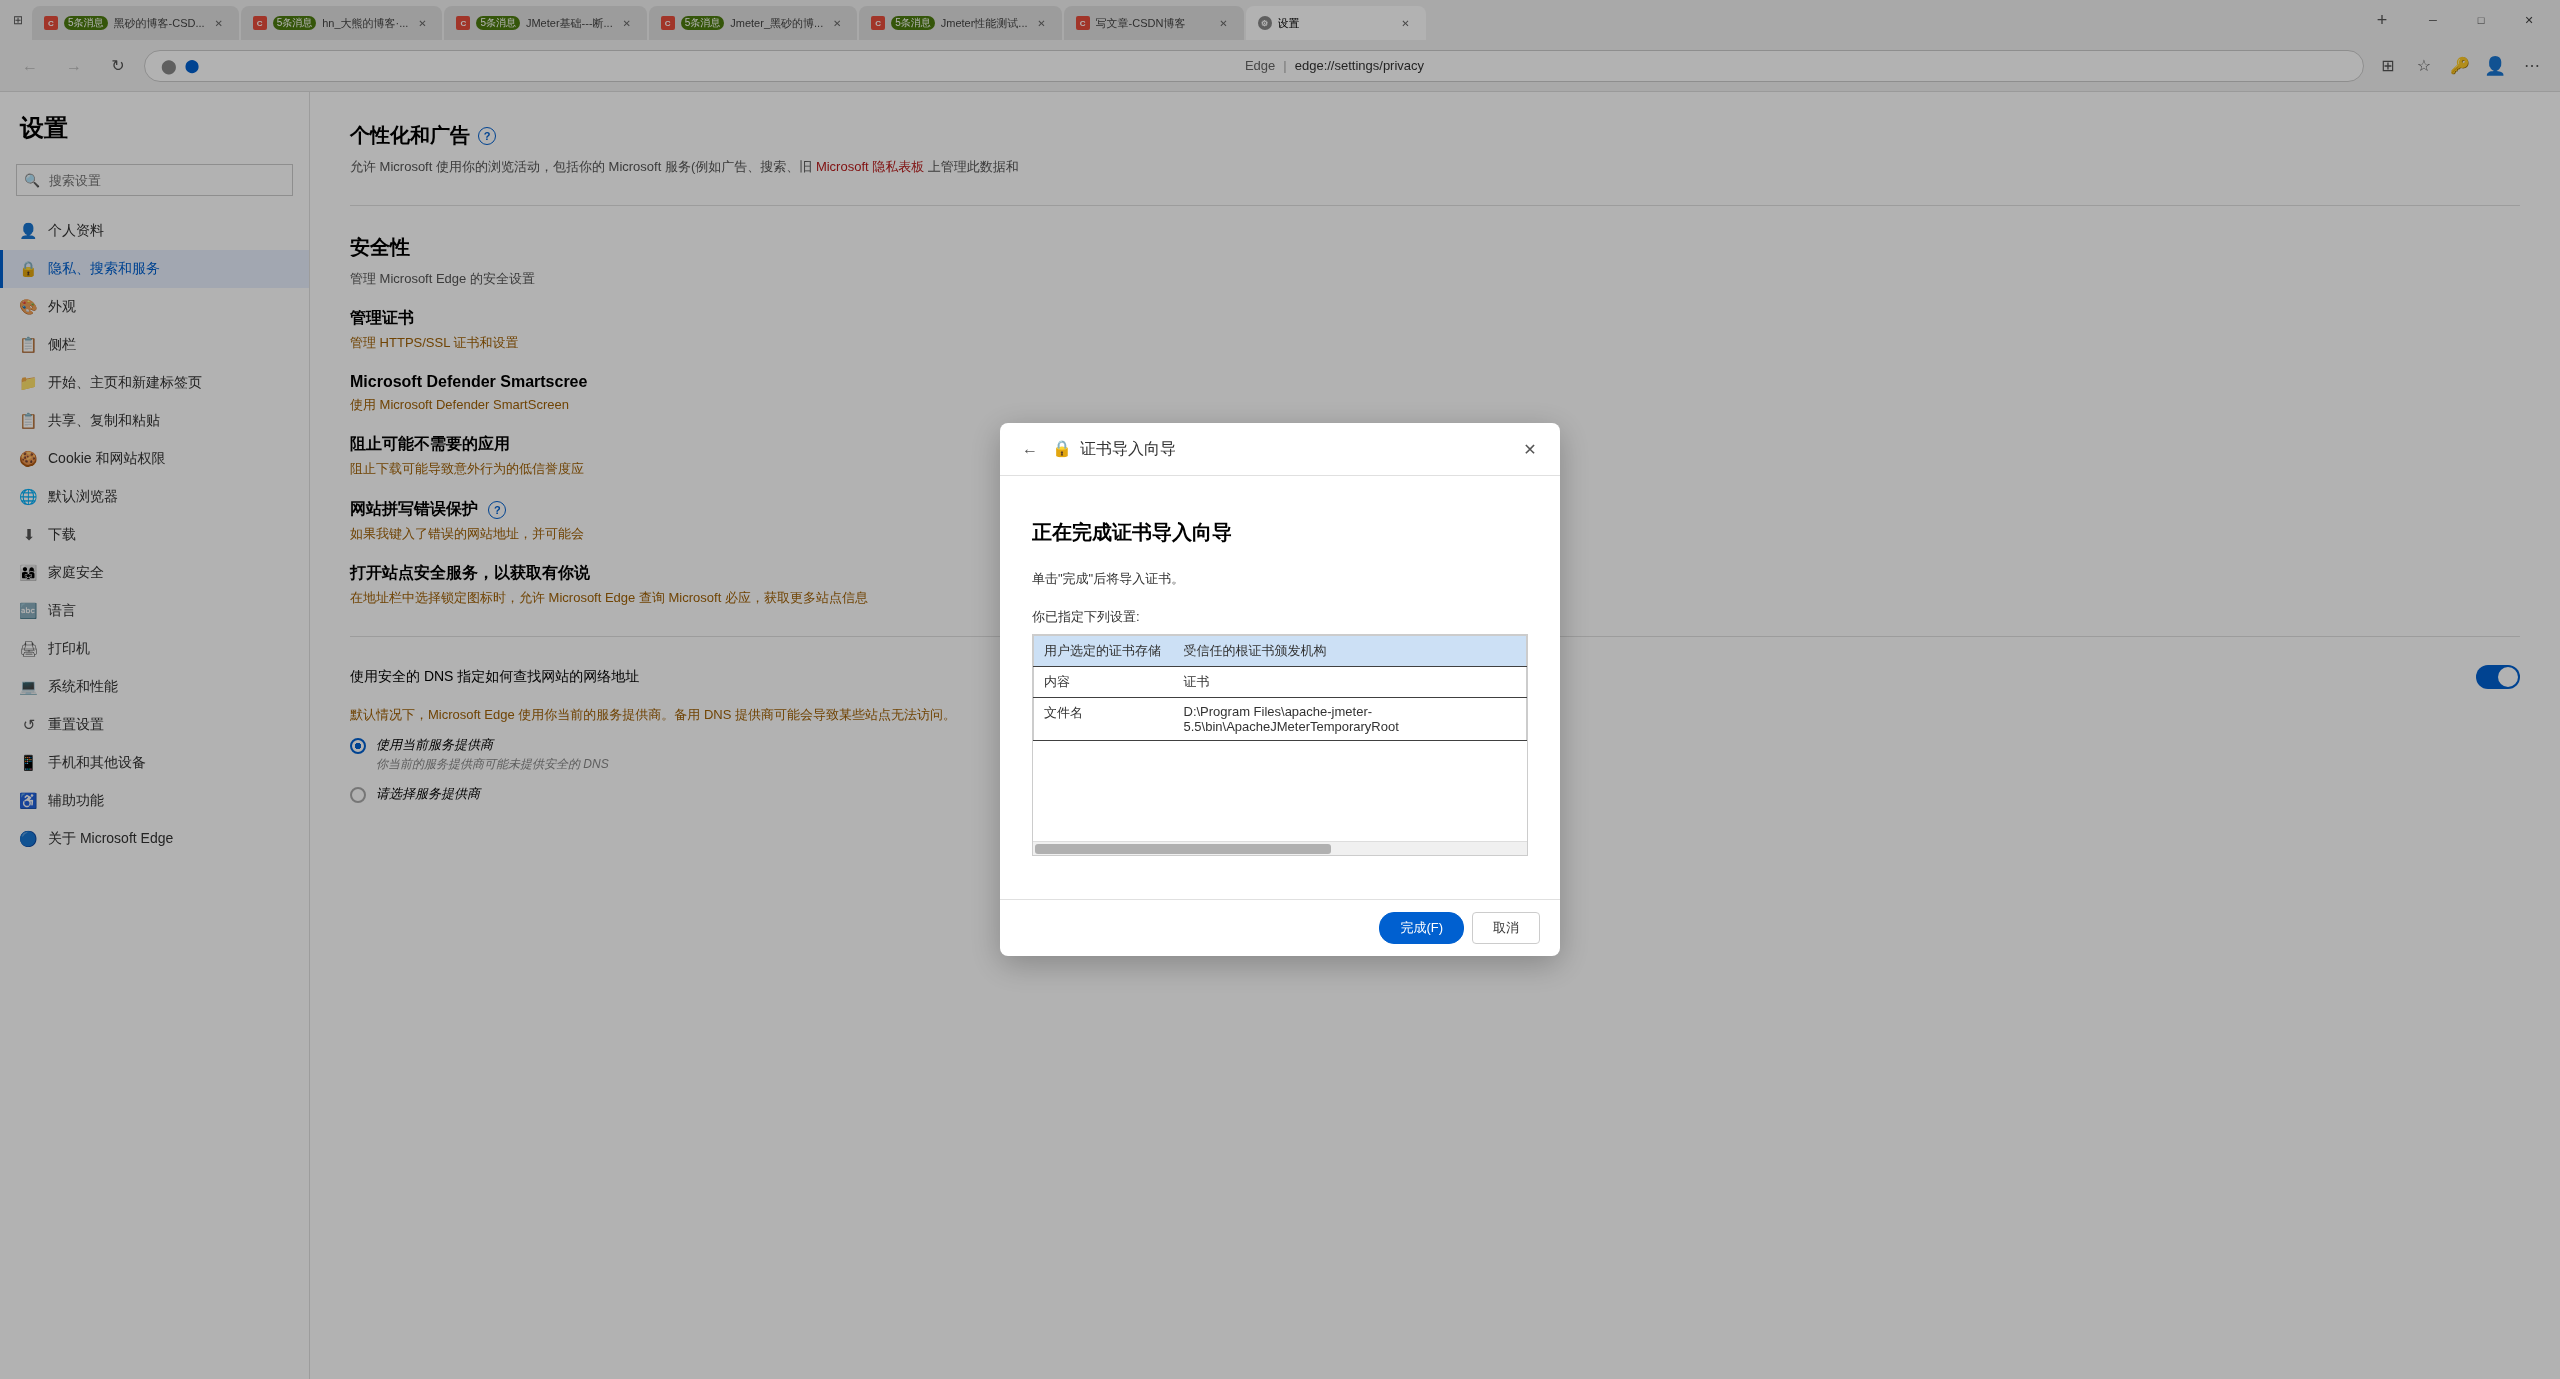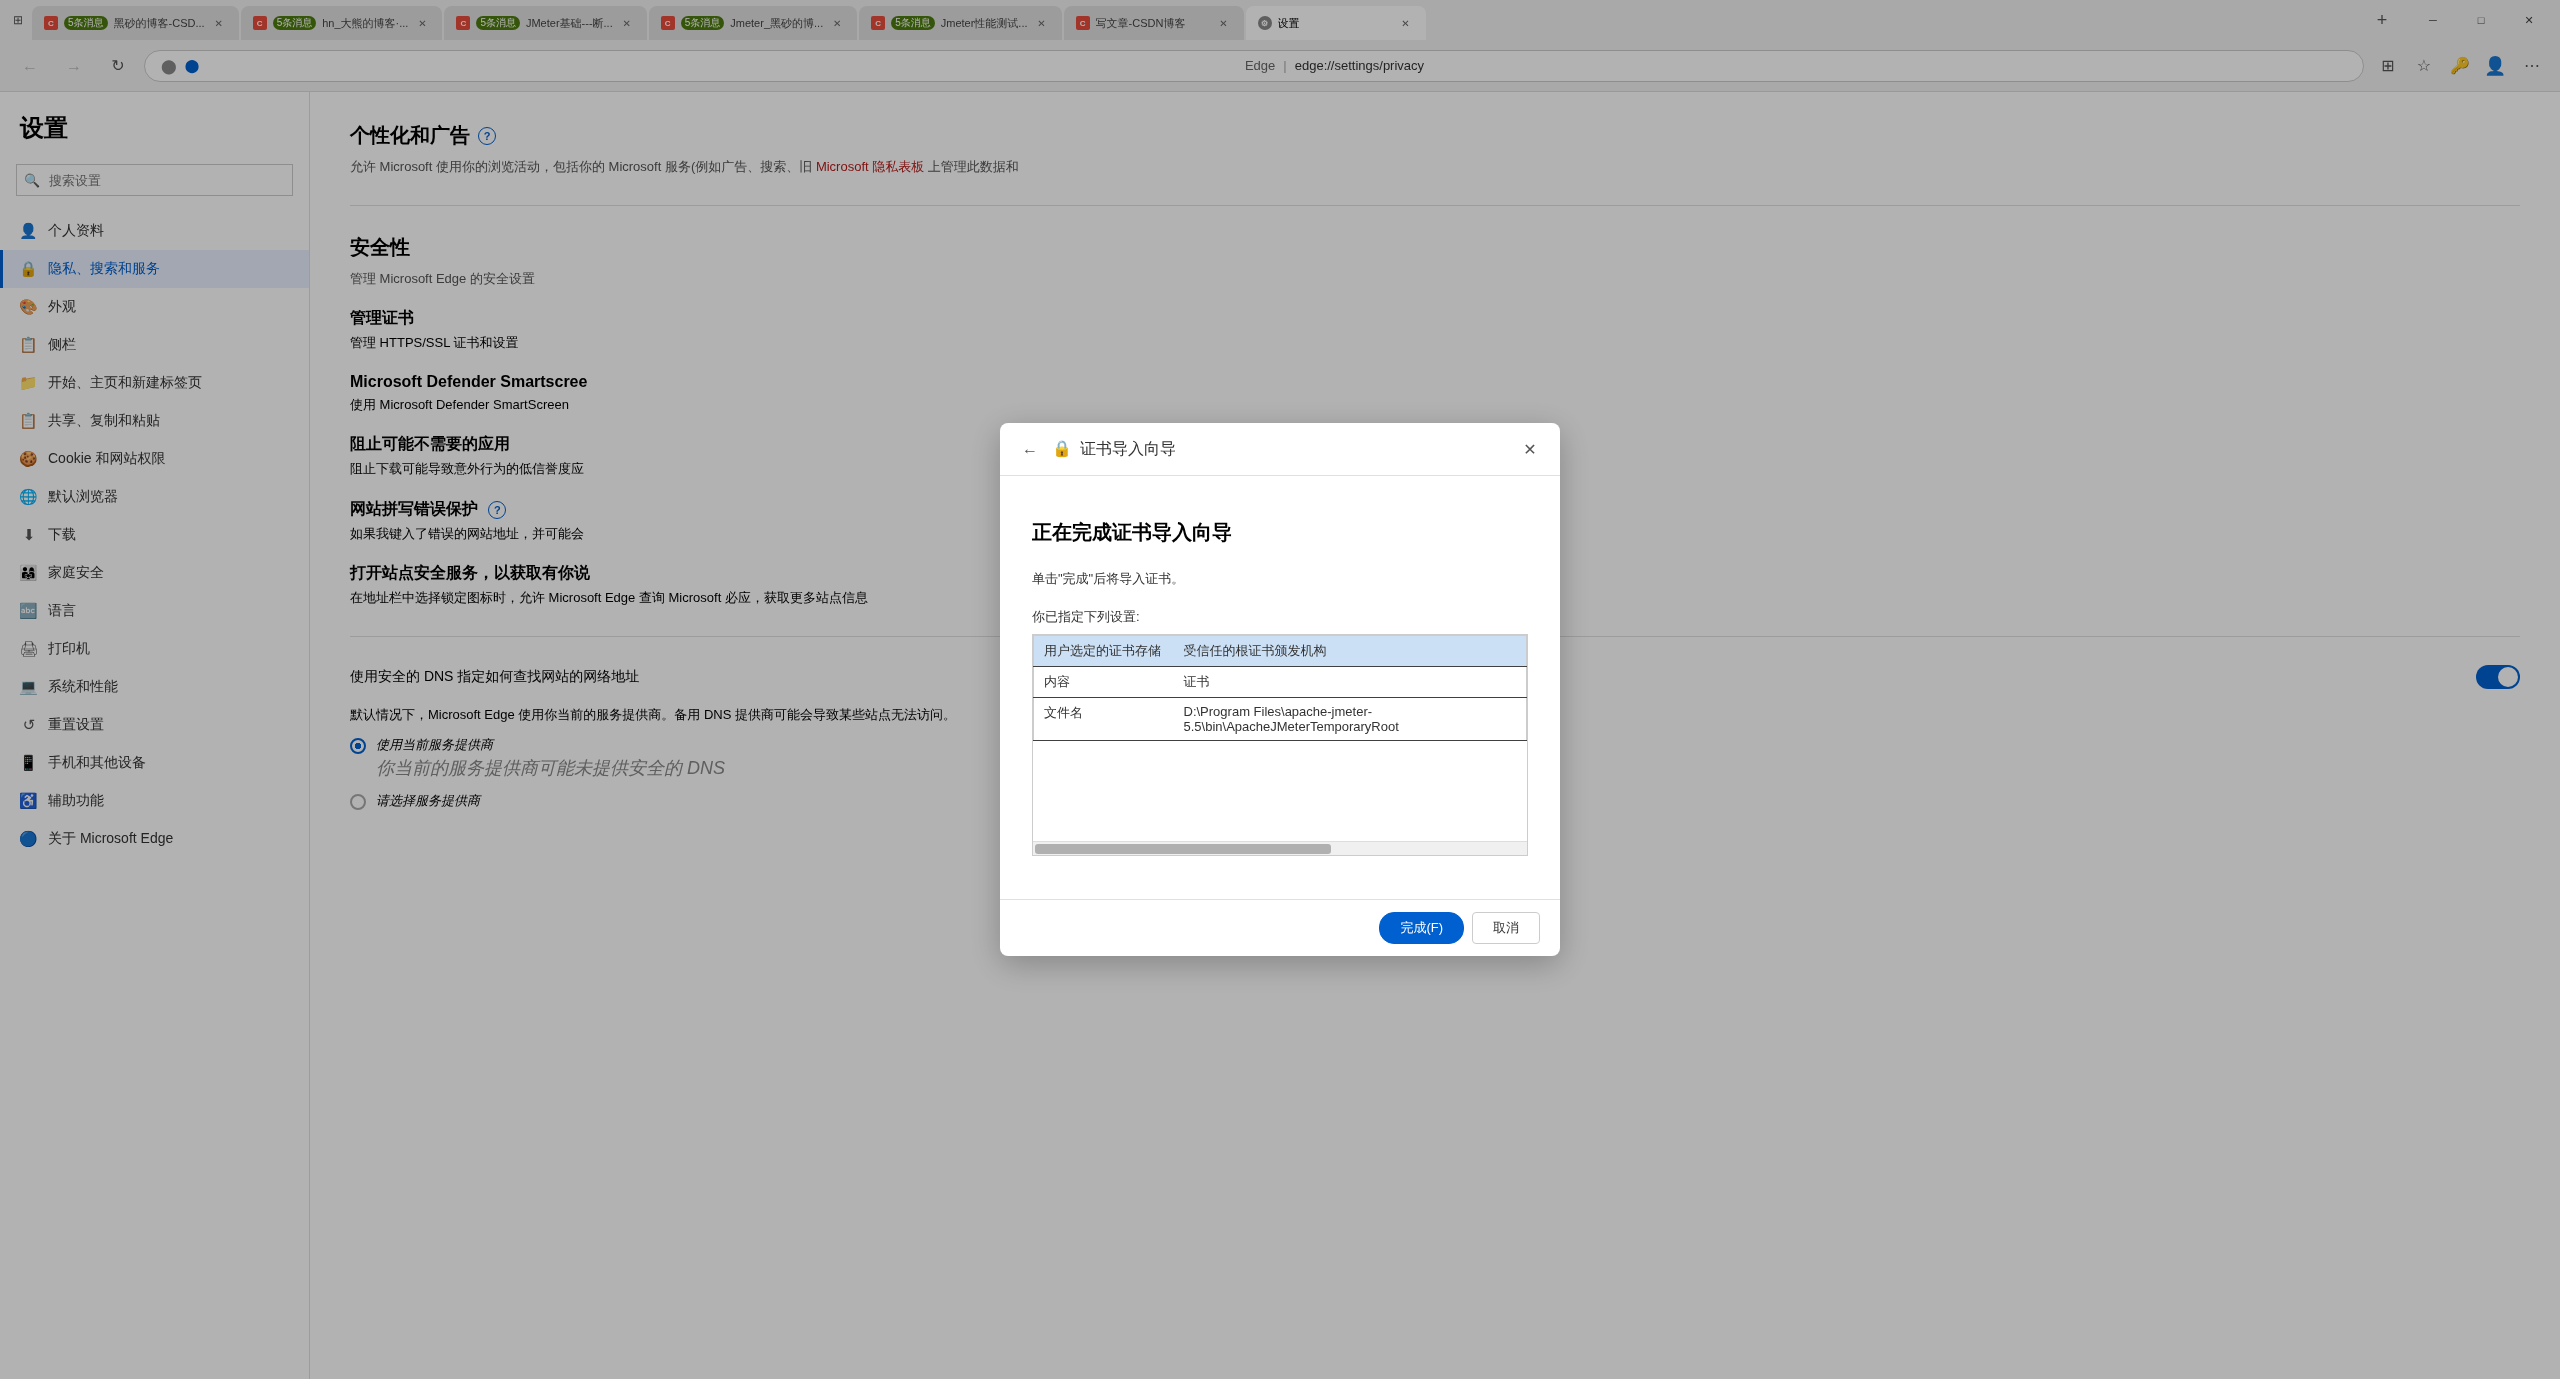--- a/index.html
+++ b/index.html
@@ -48,31 +48,31 @@
 
     
     .content { flex: 1; background: #fff; overflow-y: auto; padding: 30px 40px; position: relative; }
     .section-title { font-size: 20px; font-weight: 600; color: #000; margin-bottom: 8px; display: flex; align-items: center; gap: 8px; }
     .section-desc { font-size: 13px; color: #555; margin-bottom: 4px; line-height: 1.5; }
     .section-link { color: #b91c1c; text-decoration: none; cursor: pointer; }
     .section-sep { border: none; border-top: 1px solid #e0e0e0; margin: 28px 0; }
 
     .sub-section { margin: 20px 0; }
     .sub-title { font-size: 16px; font-weight: 600; color: #000; margin-bottom: 4px; }
-    .sub-desc { font-size: 13px; color: #000000; line-height: 1.5; }
+    .sub-desc { font-size: 13px; color: #a16207; line-height: 1.5; }
 
     .toggle-row { display: flex; align-items: center; justify-content: space-between; margin: 16px 0; }
     .toggle-label { font-size: 14px; font-weight: 500; color: #000; }
     .toggle { width: 44px; height: 24px; background: #0060d0; border-radius: 12px; position: relative; cursor: pointer; }
     .toggle::after { content: ''; position: absolute; right: 2px; top: 2px; width: 20px; height: 20px; background: white; border-radius: 50%; }
     .radio-group { margin: 12px 0; font-style: italic; }
     .radio-item { display: flex; align-items: flex-start; gap: 10px; margin: 12px 0; }
     .radio-circle { width: 16px; height: 16px; border-radius: 50%; border: 2px solid #aaa; margin-top: 2px; flex-shrink: 0; }
     .radio-circle.selected { border-color: #0060d0; background: radial-gradient(circle, #0060d0 40%, transparent 40%); }
-    .radio-sub { font-size: 18px; color: #888; margin-top: 2px; }
+    .radio-sub { font-size: 12px; color: #888; margin-top: 2px; }
 
     
     .overlay { position: fixed; top: 0; left: 0; width: 100%; height: 100%; background: rgba(0,0,0,0.3); z-index: 100; display: flex; align-items: center; justify-content: center; }
     .dialog { background: #fff; border-radius: 8px; box-shadow: 0 8px 32px rgba(0,0,0,0.25); width: 560px; min-height: 520px; display: flex; flex-direction: column; overflow: hidden; }
     .dialog-header { display: flex; align-items: center; padding: 12px 16px; border-bottom: 1px solid #e0e0e0; gap: 8px; }
     .dialog-back { width: 28px; height: 28px; display: flex; align-items: center; justify-content: center; cursor: pointer; color: #555; font-size: 16px; border-radius: 4px; }
     .dialog-icon { width: 20px; height: 20px; color: #0060d0; font-size: 16px; }
     .dialog-title { font-size: 16px; font-weight: 500; color: #333; flex: 1; }
     .dialog-close { width: 28px; height: 28px; display: flex; align-items: center; justify-content: center; cursor: pointer; color: #555; font-size: 16px; border-radius: 4px; }
     .dialog-body { padding: 43px 32px; flex: 1; }

